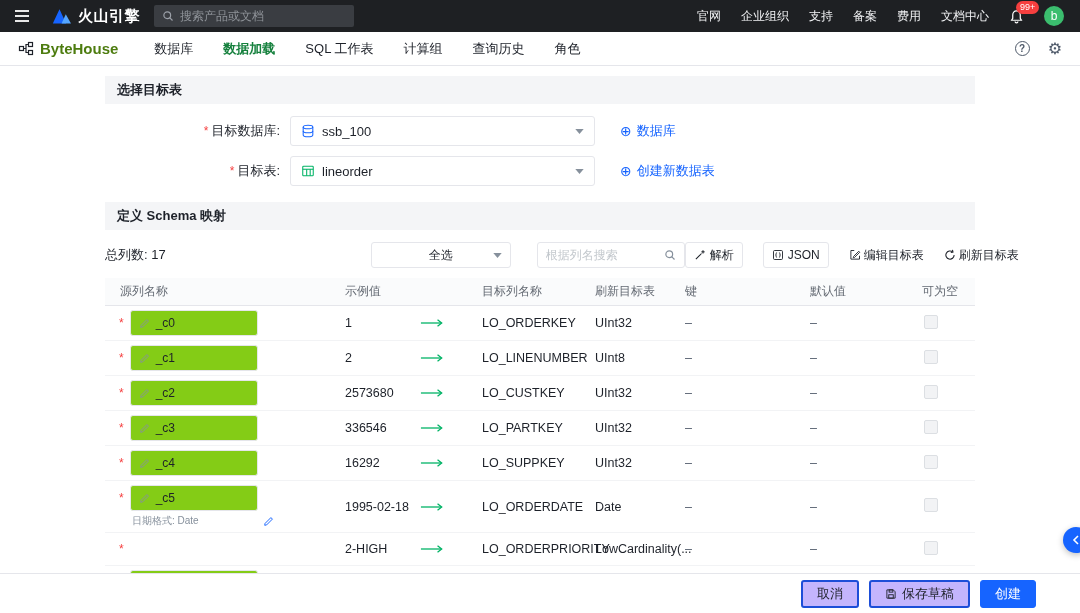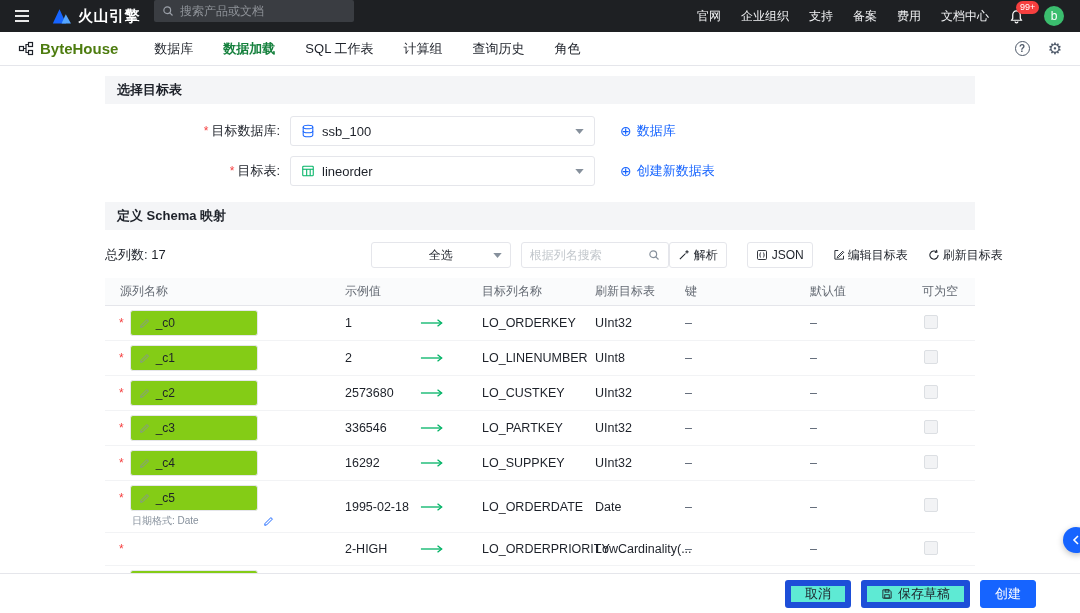--- a/index.html
+++ b/index.html
@@ -1,21 +1,21 @@
 <!DOCTYPE html>
 <html><head>
 <meta charset="utf-8">
 <style>
   * { margin:0; padding:0; box-sizing:border-box; }
   html,body { width:1080px; height:613px; }
   body { font-family:"Liberation Sans","DejaVu Sans",sans-serif; background:#fff; overflow:hidden; position:relative; }
   svg { flex:none; display:block; }
 
   
-  .topbar { height:32px; background:#1e2023; display:flex; color:#fff; }
+  .topbar { height:32px; background:#1e2023; display:flex; align-items:center; color:#fff; }
   .hamburger { width:44px; height:32px; display:flex; flex-direction:column; align-items:center; justify-content:center; gap:3px; cursor:pointer; }
   .hamburger i { display:block; width:14px; height:2px; background:#e8e8e8; }
   .brand { display:flex; align-items:center; gap:6px; padding:0 14px 0 8px; cursor:pointer; }
   .brand-name { font-size:15px; font-weight:bold; letter-spacing:.5px; }
   .top-search { width:200px; height:22px; background:#3a3d42; border-radius:2px; display:flex; align-items:center; padding:0 8px; gap:6px; }
   .top-search input { background:transparent; border:none; outline:none; color:#ddd; font-size:12px; width:100%; }
   .top-search input::placeholder { color:#8f9399; }
   .top-right { margin-left:auto; display:flex; align-items:center; gap:20px; padding-right:16px; }
   .top-link { font-size:12px; color:#f2f3f5; cursor:pointer; white-space:nowrap; }
   .bell-wrap { position:relative; display:flex; align-items:center; cursor:pointer; }
@@ -44,21 +44,21 @@
   .select { width:305px; height:30px; margin-left:10px; border:1px solid #e5e6eb; border-radius:3px; background:#fff; display:flex; align-items:center; gap:7px; padding:0 10px; font-size:13px; color:#1d2129; cursor:pointer; }
   .select .caret { margin-left:auto; display:flex; }
   .form-link { margin-left:25px; display:flex; align-items:center; gap:5px; color:#1664ff; font-size:13px; cursor:pointer; }
   .plus-glyph { font-size:14px; line-height:1; }
 
   
   .toolbar { display:flex; align-items:center; margin:12px 0 10px; }
   .total { font-size:13px; color:#1d2129; white-space:nowrap; }
   .mini-select { position:relative; width:140px; height:26px; margin-left:205px; border:1px solid #e5e6eb; border-radius:3px; display:flex; align-items:center; justify-content:center; font-size:12px; color:#1d2129; cursor:pointer; flex:none; }
   .mini-select .caret { position:absolute; right:8px; top:10px; display:flex; }
-  .search-box { width:148px; height:26px; margin-left:10px; border:1px solid #e5e6eb; border-radius:3px; display:flex; align-items:center; padding:0 8px; gap:6px; flex:none; }
+  .search-box { width:148px; height:26px; margin-left:26px; border:1px solid #e5e6eb; border-radius:3px; display:flex; align-items:center; padding:0 8px; gap:6px; flex:none; }
   .search-box input { border:none; outline:none; font-size:12px; color:#1d2129; width:100%; }
   .search-box input::placeholder { color:#c2c7cc; }
   .toolbar-right { margin-left:auto; display:flex; align-items:center; gap:20px; }
   .btn-sm { height:26px; border:1px solid #e5e6eb; border-radius:3px; background:#fff; display:inline-flex; align-items:center; gap:4px; padding:0 8px; font-size:12px; color:#1d2129; cursor:pointer; white-space:nowrap; }
   .text-btn { display:inline-flex; align-items:center; gap:3px; font-size:12px; color:#1d2129; cursor:pointer; white-space:nowrap; }
 
   
   .grid { display:grid; grid-template-columns:240px 70px 67px 113px 90px 125px 112px 53px; align-items:center; }
   .thead { height:28px; background:#fafbfc; border-bottom:1px solid #e5e6eb; font-size:12px; color:#646a73; }
   .th-source { padding-left:15px; }
@@ -71,21 +71,21 @@
   .row-note { width:142px; margin:3px 0 0 13px; display:flex; align-items:center; justify-content:space-between; font-size:10px; color:#86909c; }
   .row-note .pencil { color:#1664ff; display:flex; cursor:pointer; }
   .c-type { white-space:nowrap; }
   .c-key, .c-default { color:#4e5969; }
   .c-arrow { display:flex; padding-left:5px; color:#00b365; }
   .checkbox { width:14px; height:14px; border:1px solid #dcdfe3; background:#f2f3f5; border-radius:2px; display:inline-block; margin-left:2px; cursor:pointer; }
 
   
   .footer { position:absolute; left:0; right:0; bottom:0; height:40px; background:#fff; border-top:1px solid #e5e6eb; display:flex; align-items:center; justify-content:flex-end; gap:10px; padding-right:44px; z-index:20; }
   .btn { height:28px; border-radius:3px; font-size:13px; display:inline-flex; align-items:center; gap:5px; padding:0 14px; cursor:pointer; }
-  .btn-default { border:6px solid #1d4ed8; background:#5eead4; color:#1d2129; }
+  .btn-default { border:2px solid #1d4ed8; background:#c4b5fd; color:#1d2129; }
   .btn-primary { background:#1664ff; border:1px solid #1664ff; color:#fff; }
 
   .float-btn { position:absolute; right:-9px; top:527px; width:26px; height:26px; border-radius:50%; background:#1664ff; display:flex; align-items:center; justify-content:center; z-index:30; cursor:pointer; box-shadow:0 2px 6px rgba(0,0,0,.25); }
 </style>
 </head>
 <body>
 
 <header class="topbar">
   <div class="hamburger">
       <i></i>

